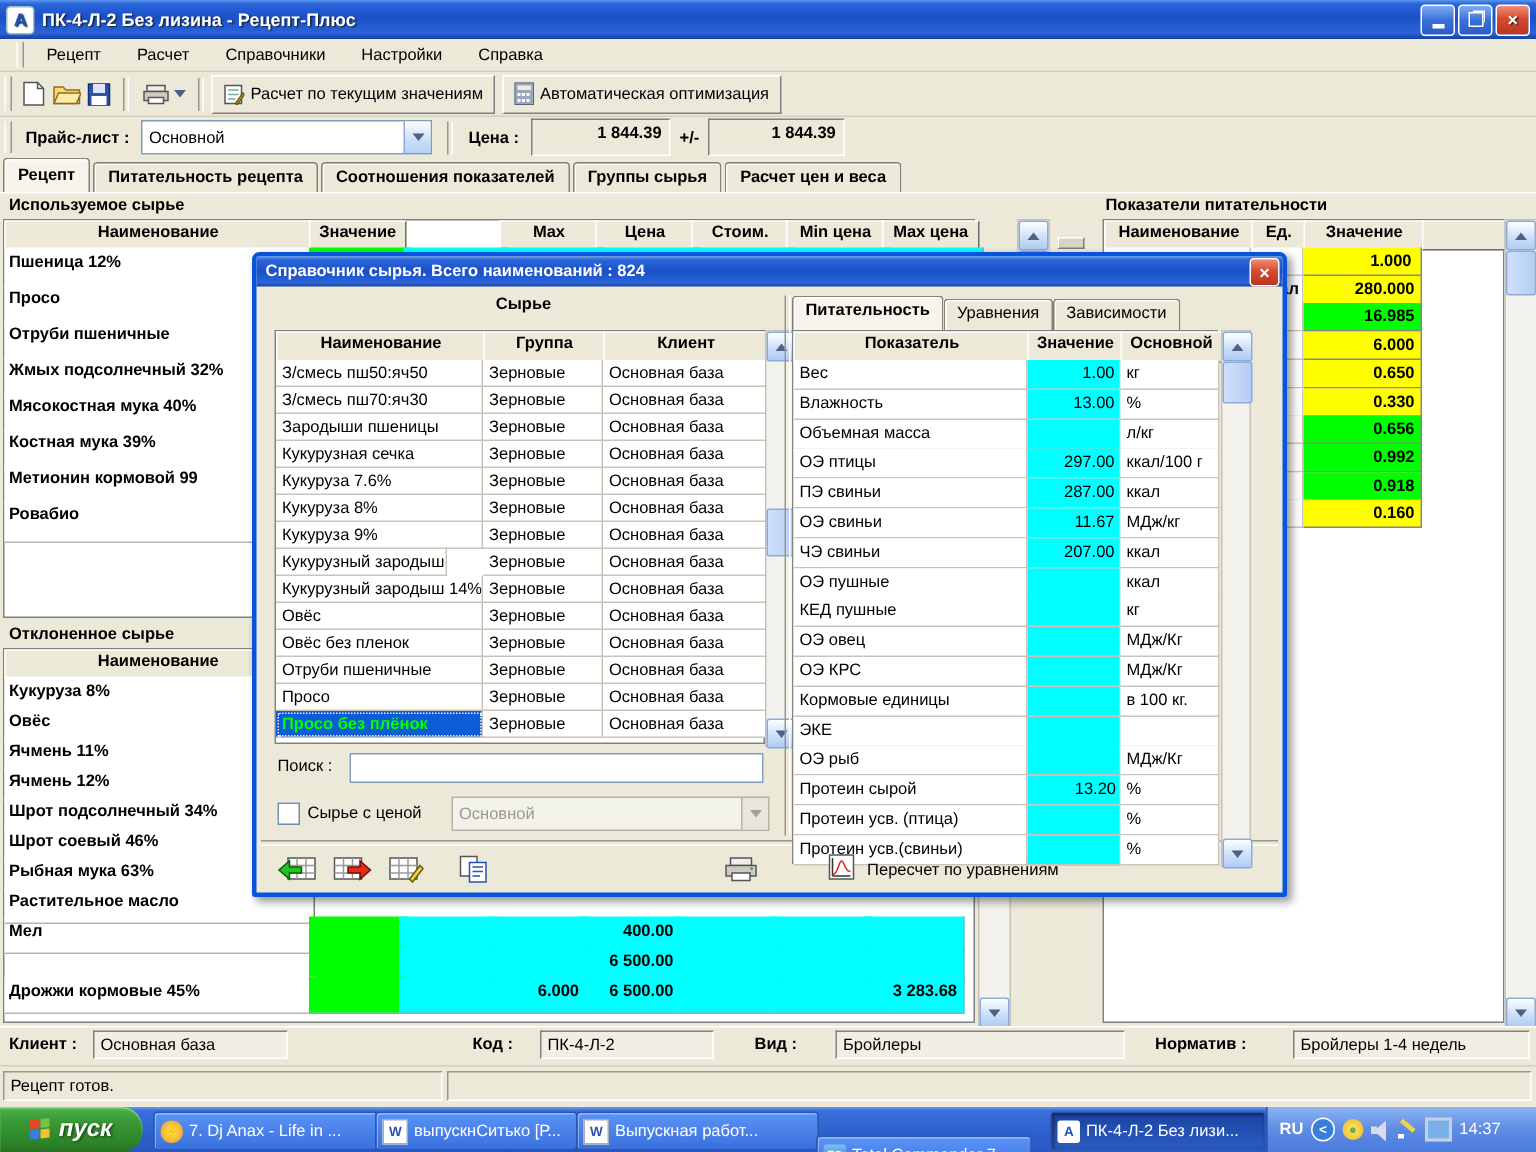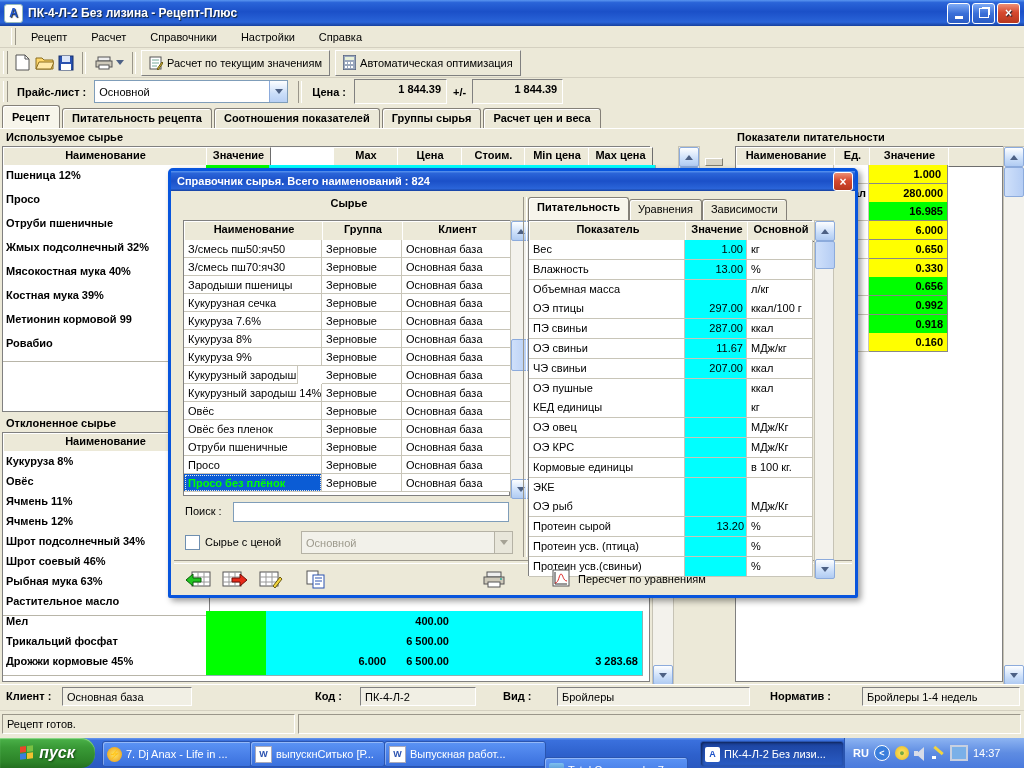--- a/index.html
+++ b/index.html
@@ -246,21 +246,20 @@
     <div class="namecell" style="position: absolute; left: 0px; top: 138px; width: 203px; height: 20px;">Рыбная мука 63%</div>
     <div class="namecell" style="position: absolute; left: 0px; top: 178px; width: 203px; height: 20px;">Мел</div>
     <div class="namecell" style="position: absolute; left: 0px; top: 158px; width: 203px; height: 20px;">Растительное масло</div>
     <div class="vcell" style="position: absolute; left: 203px; top: 178px; width: 60px; height: 20px; background: rgb(0, 255, 0);"></div>
     <div class="vcell" style="position: absolute; left: 263px; top: 178px; width: 60px; height: 20px; background: rgb(0, 255, 255);"></div>
     <div class="vcell" style="position: absolute; left: 323px; top: 178px; width: 60px; height: 20px; background: rgb(0, 255, 255);"></div>
     <div class="vcell" style="position: absolute; left: 383px; top: 178px; width: 63px; height: 20px; background: rgb(0, 255, 255);">400.00</div>
     <div class="vcell" style="position: absolute; left: 446px; top: 178px; width: 64px; height: 20px; background: rgb(0, 255, 255);"></div>
     <div class="vcell" style="position: absolute; left: 510px; top: 178px; width: 63px; height: 20px; background: rgb(0, 255, 255);"></div>
     <div class="vcell" style="position: absolute; left: 573px; top: 178px; width: 62px; height: 20px; background: rgb(0, 255, 255);"></div>
-    <div class="namecell" style="position: absolute; left: 0px; top: 198px; width: 203px; height: 20px;">Трикальций фосфат</div>
     <div class="vcell" style="position: absolute; left: 203px; top: 198px; width: 60px; height: 20px; background: rgb(0, 255, 0);"></div>
     <div class="vcell" style="position: absolute; left: 263px; top: 198px; width: 60px; height: 20px; background: rgb(0, 255, 255);"></div>
     <div class="vcell" style="position: absolute; left: 323px; top: 198px; width: 60px; height: 20px; background: rgb(0, 255, 255);"></div>
     <div class="vcell" style="position: absolute; left: 383px; top: 198px; width: 63px; height: 20px; background: rgb(0, 255, 255);">6 500.00</div>
     <div class="vcell" style="position: absolute; left: 446px; top: 198px; width: 64px; height: 20px; background: rgb(0, 255, 255);"></div>
     <div class="vcell" style="position: absolute; left: 510px; top: 198px; width: 63px; height: 20px; background: rgb(0, 255, 255);"></div>
     <div class="vcell" style="position: absolute; left: 573px; top: 198px; width: 62px; height: 20px; background: rgb(0, 255, 255);"></div>
     <div class="namecell" style="position: absolute; left: 0px; top: 218px; width: 203px; height: 20px;">Дрожжи кормовые 45%</div>
     <div class="vcell" style="position: absolute; left: 203px; top: 218px; width: 60px; height: 20px; background: rgb(0, 255, 0);"></div>
     <div class="vcell" style="position: absolute; left: 263px; top: 218px; width: 60px; height: 20px; background: rgb(0, 255, 255);"></div>
@@ -513,21 +512,21 @@
       <div class="dcell" style="position: absolute; left: 218px; top: 98px; width: 66px; height: 20px;">ккал</div>
       <div class="dcell" style="position: absolute; left: 0px; top: 118px; width: 156px; height: 20px;">ОЭ свиньи</div>
       <div class="dcell" style="position: absolute; left: 156px; top: 118px; width: 62px; height: 20px; background: rgb(0, 255, 255); text-align: right; padding-right: 3px;">11.67</div>
       <div class="dcell" style="position: absolute; left: 218px; top: 118px; width: 66px; height: 20px;">МДж/кг</div>
       <div class="dcell" style="position: absolute; left: 0px; top: 138px; width: 156px; height: 20px;">ЧЭ свиньи</div>
       <div class="dcell" style="position: absolute; left: 156px; top: 138px; width: 62px; height: 20px; background: rgb(0, 255, 255); text-align: right; padding-right: 3px;">207.00</div>
       <div class="dcell" style="position: absolute; left: 218px; top: 138px; width: 66px; height: 20px;">ккал</div>
       <div class="dcell" style="position: absolute; left: 0px; top: 158px; width: 156px; height: 20px;">ОЭ пушные</div>
       <div class="dcell" style="position: absolute; left: 156px; top: 158px; width: 62px; height: 20px; background: rgb(0, 255, 255); text-align: right; padding-right: 3px;"></div>
       <div class="dcell" style="position: absolute; left: 218px; top: 158px; width: 66px; height: 20px;">ккал</div>
-      <div class="dcell" style="position: absolute; left: 0px; top: 177px; width: 156px; height: 20px;">КЕД единицы</div>
+      <div class="dcell" style="position: absolute; left: 0px; top: 177px; width: 156px; height: 20px;">КЕД пушные</div>
       <div class="dcell" style="position: absolute; left: 156px; top: 177px; width: 62px; height: 20px; background: rgb(0, 255, 255); text-align: right; padding-right: 3px;"></div>
       <div class="dcell" style="position: absolute; left: 218px; top: 177px; width: 66px; height: 20px;">кг</div>
       <div class="dcell" style="position: absolute; left: 0px; top: 197px; width: 156px; height: 20px;">ОЭ овец</div>
       <div class="dcell" style="position: absolute; left: 156px; top: 197px; width: 62px; height: 20px; background: rgb(0, 255, 255); text-align: right; padding-right: 3px;"></div>
       <div class="dcell" style="position: absolute; left: 218px; top: 197px; width: 66px; height: 20px;">МДж/Кг</div>
       <div class="dcell" style="position: absolute; left: 0px; top: 217px; width: 156px; height: 20px;">ОЭ КРС</div>
       <div class="dcell" style="position: absolute; left: 156px; top: 217px; width: 62px; height: 20px; background: rgb(0, 255, 255); text-align: right; padding-right: 3px;"></div>
       <div class="dcell" style="position: absolute; left: 218px; top: 217px; width: 66px; height: 20px;">МДж/Кг</div>
       <div class="dcell" style="position: absolute; left: 0px; top: 237px; width: 156px; height: 20px;">Кормовые единицы</div>
       <div class="dcell" style="position: absolute; left: 156px; top: 237px; width: 62px; height: 20px; background: rgb(0, 255, 255); text-align: right; padding-right: 3px;"></div>

